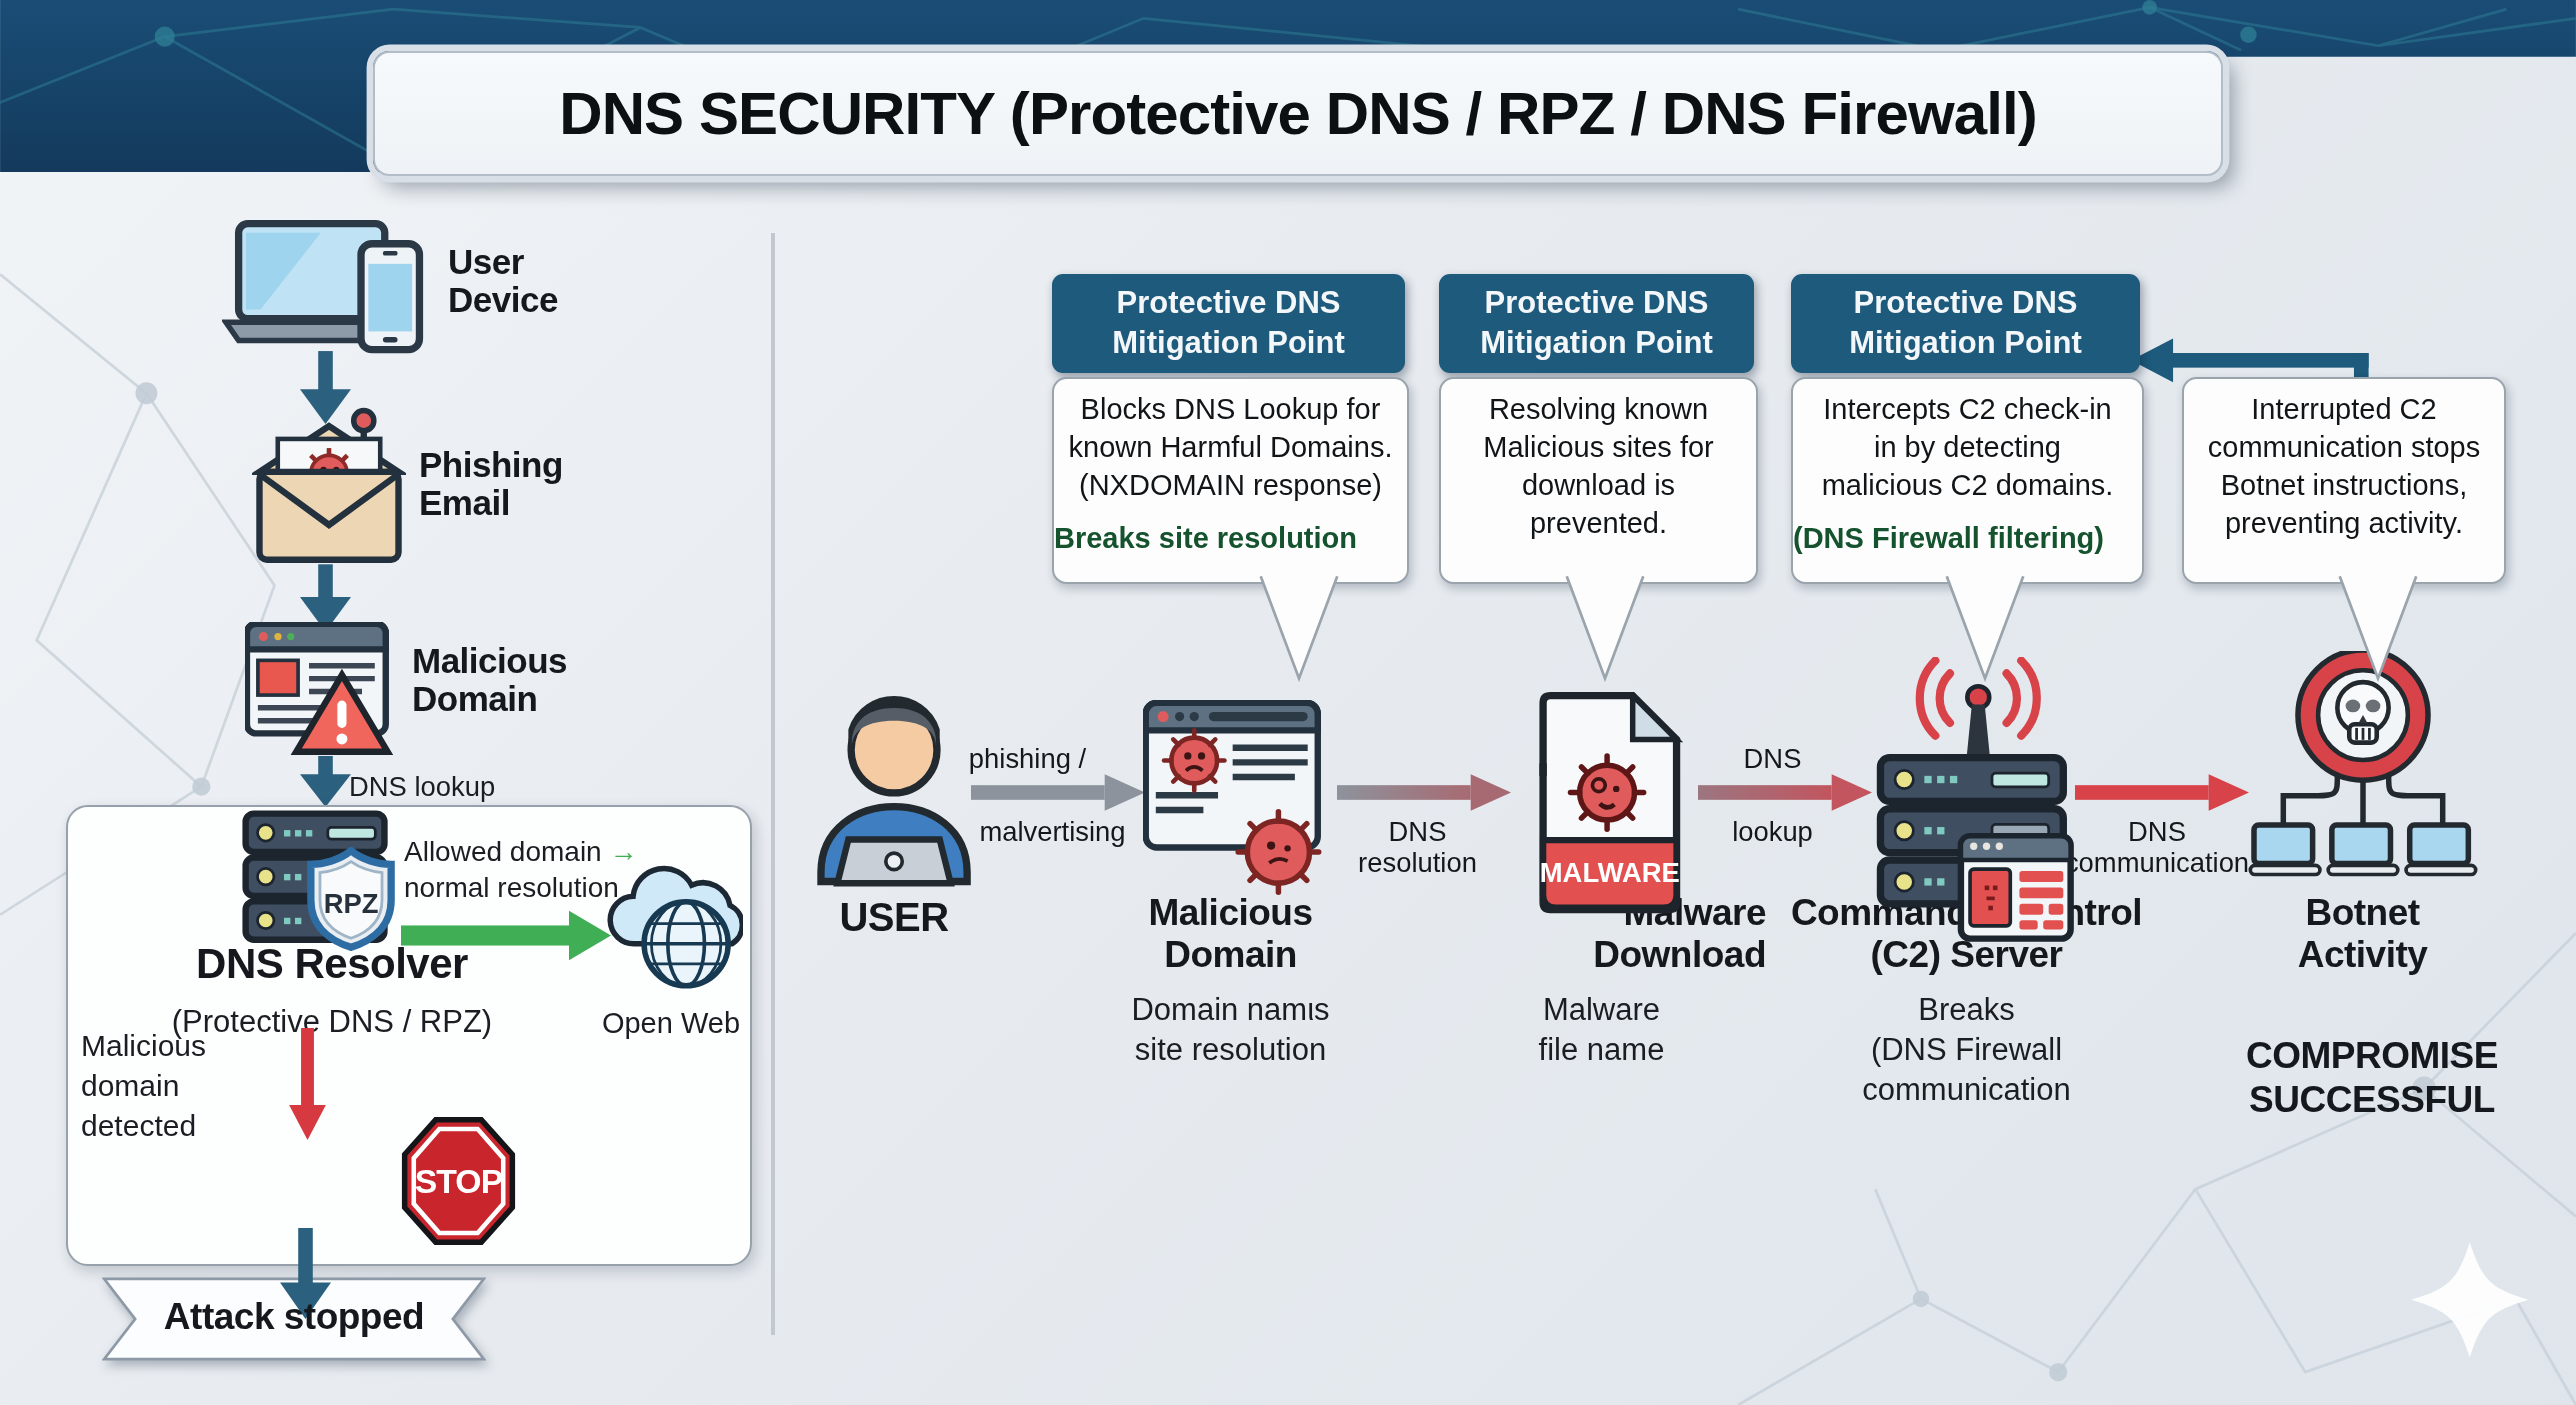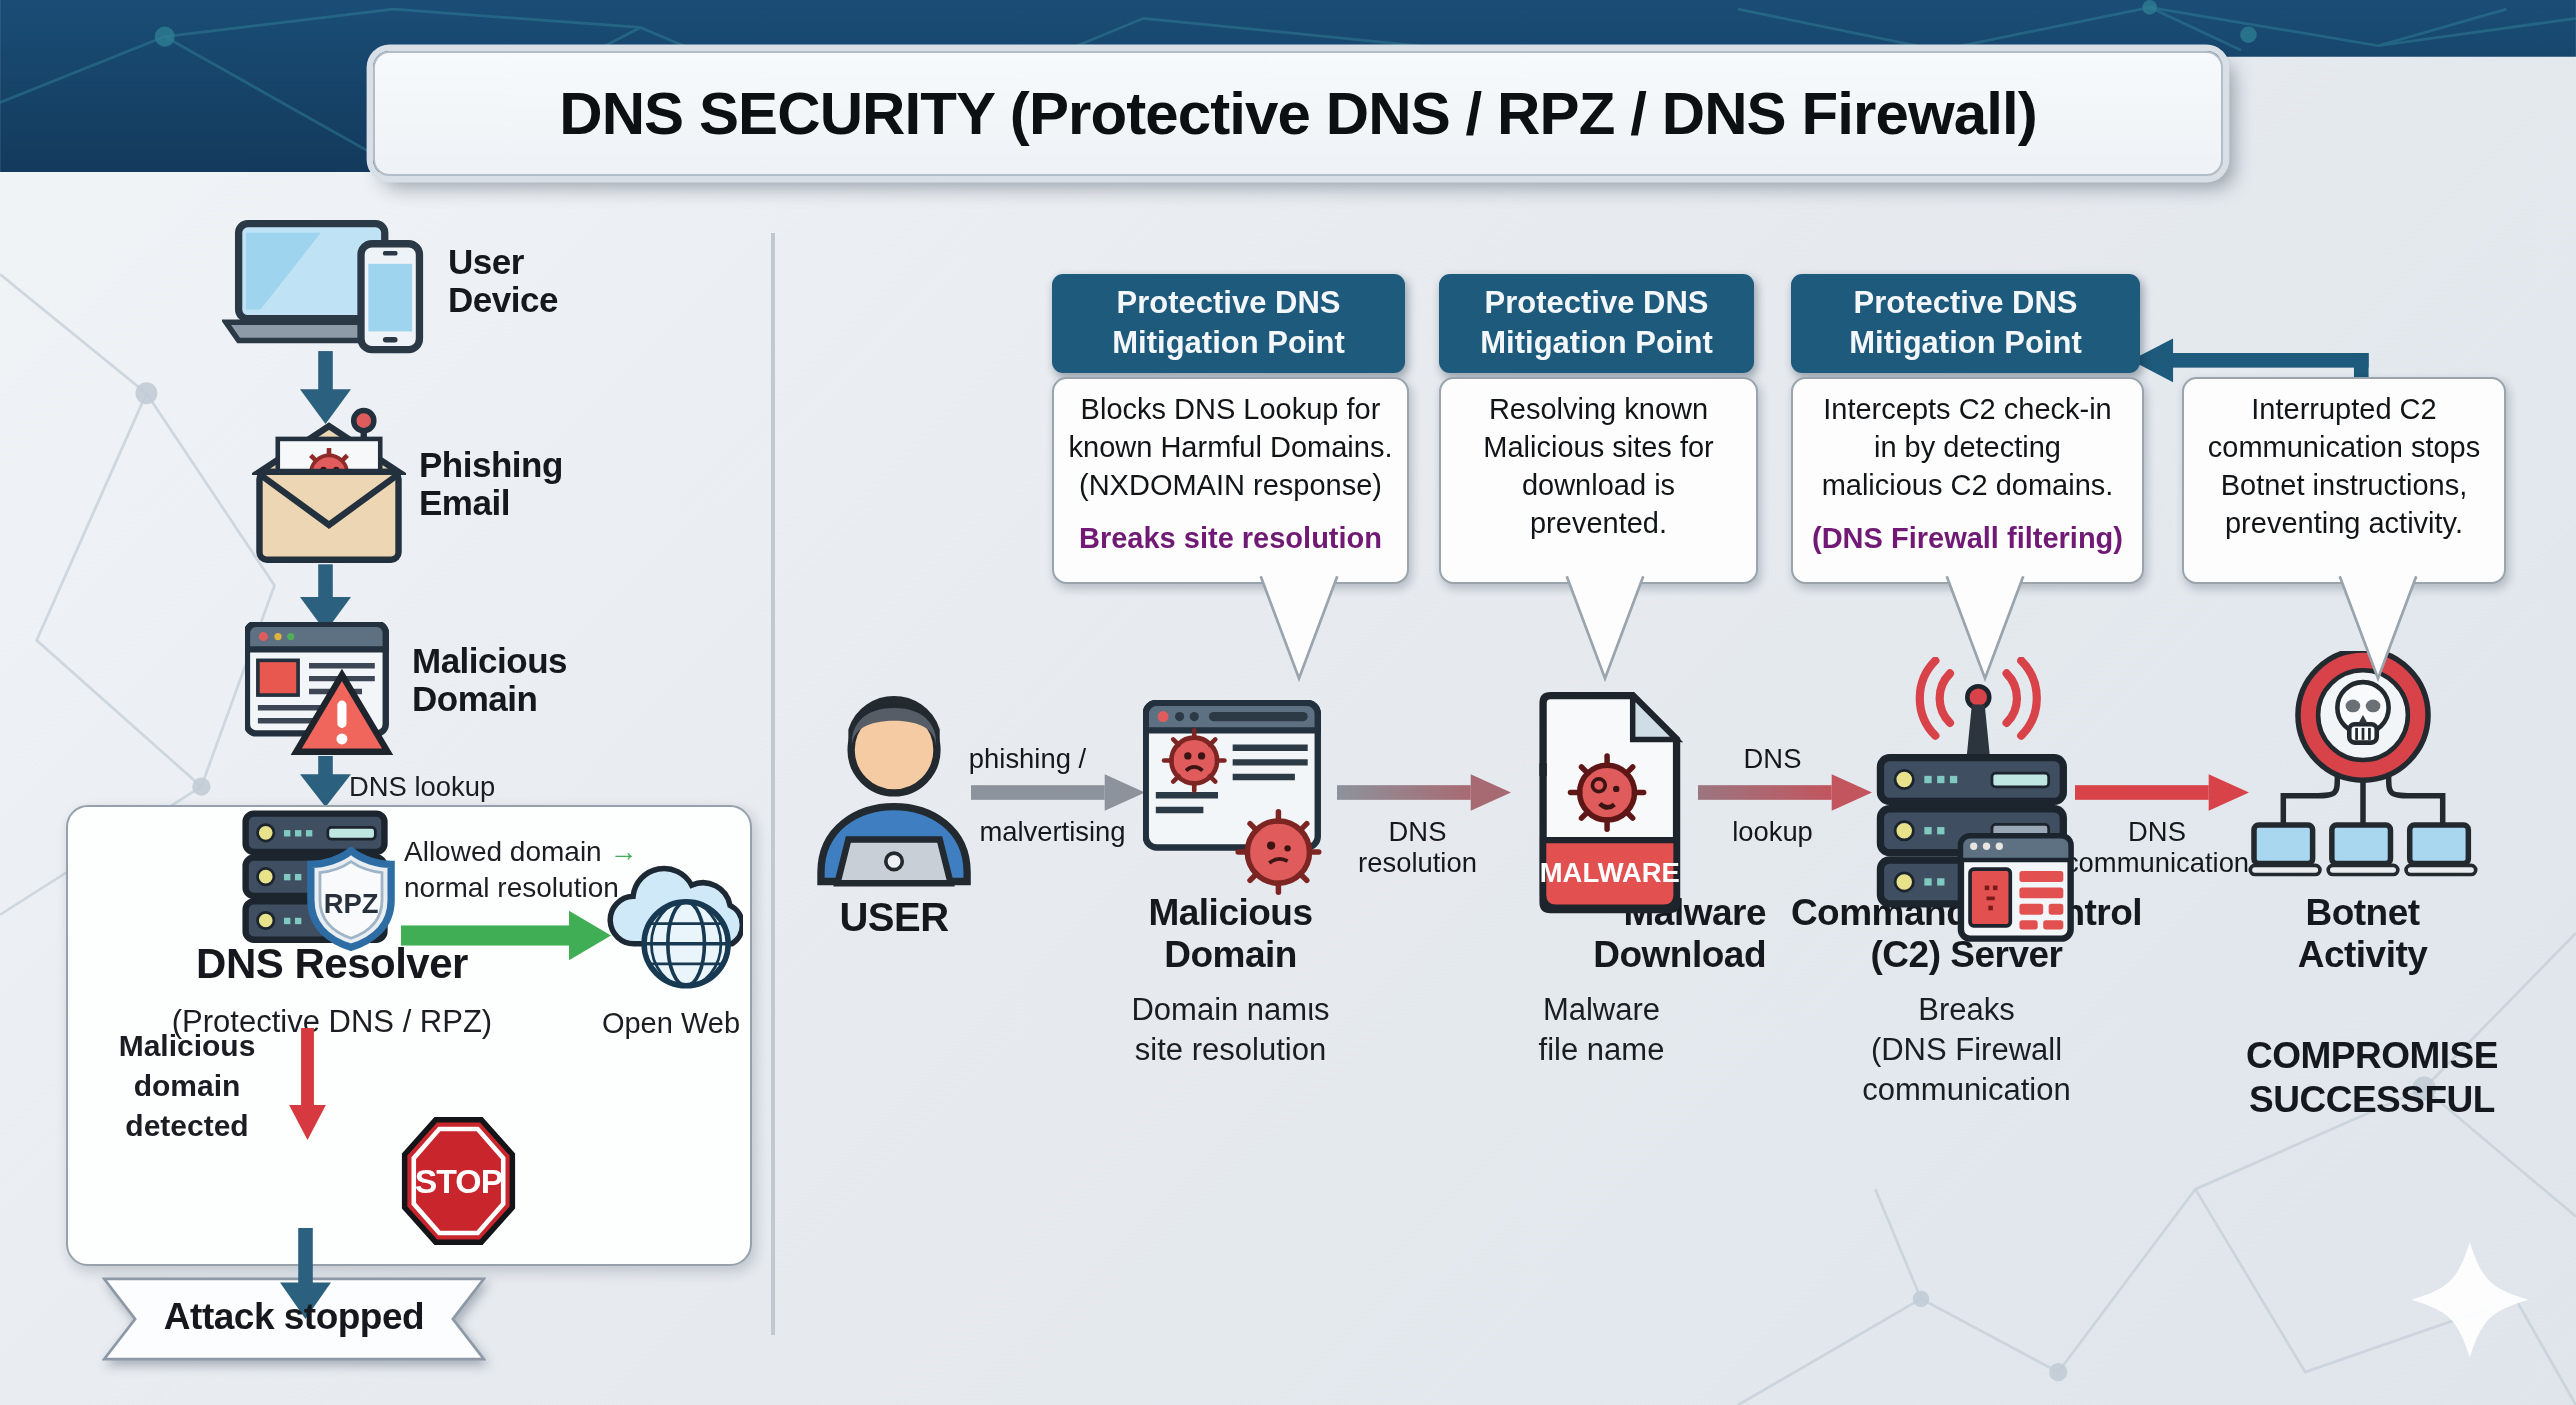--- a/index.html
+++ b/index.html
@@ -2,32 +2,32 @@
 <html style="font-size:14.6px"><head>
 <meta charset="utf-8">
 <style>
   html,body{margin:0;padding:0;}
   body{width:2576px;height:1405px;overflow:hidden;font-family:"Liberation Sans",sans-serif;}
   #canvas{position:relative;width:2576px;height:1405px;background:linear-gradient(135deg,#f1f4f7 0%,#e7ebf0 45%,#dfe5eb 100%);padding-left:8px;}
   .abs{position:absolute;}
   .lbl{color:#15181c;font-weight:bold;line-height:1.1;letter-spacing:-0.5px;}
   .sub{color:#1a1e23;line-height:1.22;}
   .ctr{text-align:center;}
-  .rgt{text-align:center;font-weight:bold;}
+  .rgt{text-align:left;}
   .title-card{background:linear-gradient(180deg,#f7fafc,#eef2f6);border:2.7px solid #b3bdc8;border-radius:16.5px;
      box-shadow:0 0 0 6.4px #d9dfe6,9.1px 11px 20px rgba(10,25,45,.38);z-index:6;}
   .title-text{font-size:60px;font-weight:bold;color:#0d1013;letter-spacing:-0.9px;line-height:121px;text-align:center;}
   .co-header{background:#1d5a7c;border-radius:11px;color:#f4f7f9;text-align:center;
      box-shadow:2.7px 4.6px 9.1px rgba(10,25,45,.35);z-index:3;}
   .co-header .h1,.co-header .h2{font-size:31px;font-weight:bold;line-height:40px;}
   .co-header{padding-top:9.1px;}
   .co-body{background:#fdfdfd;border:2.7px solid #9aa4ad;border-radius:14.6px;z-index:3;
      box-shadow:2.7px 4.6px 9.1px rgba(10,25,45,.22);padding-top:11px;}
   .co-body .bl{font-size:29px;line-height:38px;text-align:center;color:#121518;}
-  .co-body .bb{font-size:29px;line-height:38px;text-align:center;color:#701a75;font-weight:bold;margin-top:14.6px;}
+  .co-body .bb{font-size:29px;line-height:38px;color:#14532d;font-weight:bold;margin-top:14.6px;}
   .tail{z-index:4;}
   .resolver-box{background:#fdfefe;border:2.7px solid #97a1ab;border-radius:22px;
      box-shadow:3.7px 5.5px 12.8px rgba(10,25,45,.18);z-index:2;}
   .nx-pill{background:#f7c8ca;border:4.6px solid #c5282f;border-radius:14.6px;z-index:3;
      font-size:42px;font-weight:bold;color:#131517;text-align:center;letter-spacing:-0.9px;}
   .divider{background:#c2c8d0;z-index:1;}
   .arrow-note{font-size:27.4px;color:#15181b;text-align:center;line-height:31px;}
   svg text{font-family:"Liberation Sans",sans-serif;}
 </style>
 </head>

